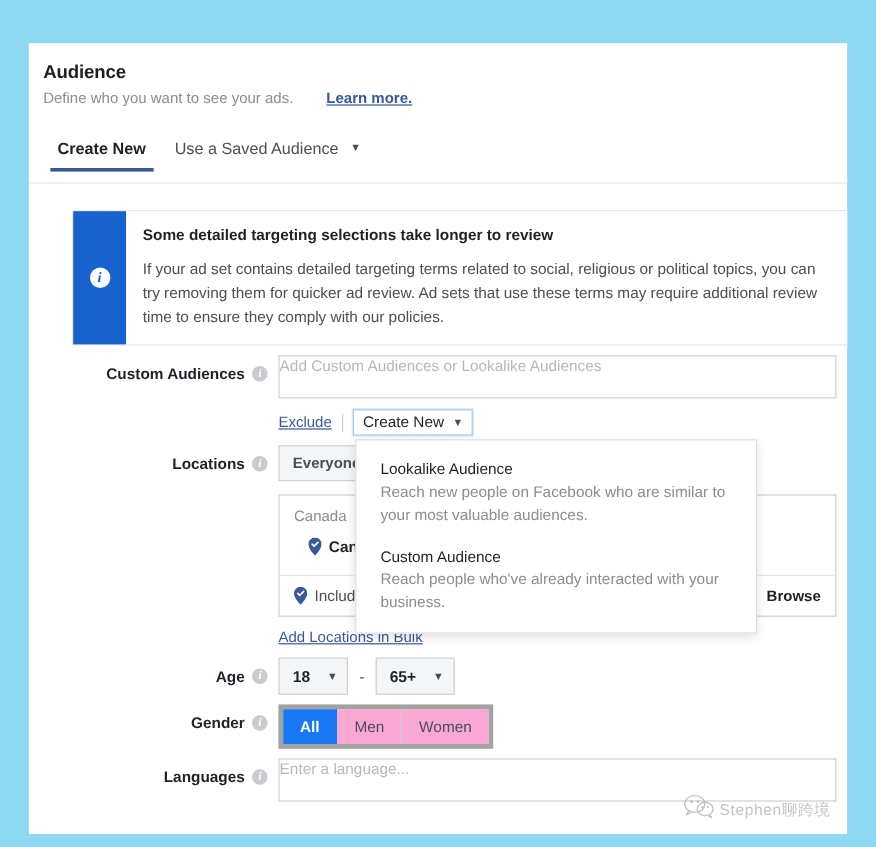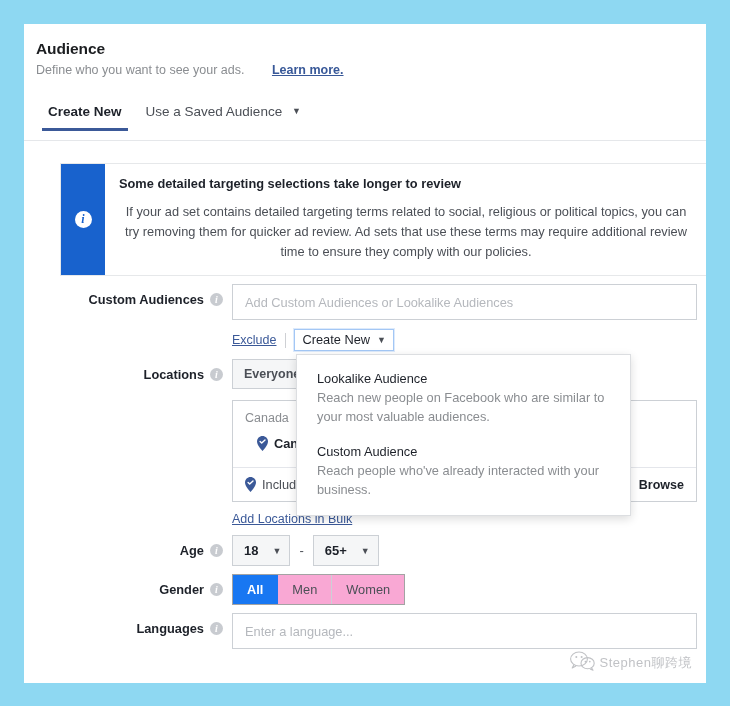--- a/index.html
+++ b/index.html
@@ -10,21 +10,21 @@
   }
   body {
     background: #8ed8f2;
     font-family: "Liberation Sans", sans-serif;
     -webkit-font-smoothing: antialiased;
   }
 
   
   #card {
     position: absolute;
-    left: 24px; top: 24px;
+    left: 24px; top: 36px;
     width: 682px; height: 659px;
     background: #ffffff;
     overflow: hidden;
   }
 
   
   .hdr { padding: 16px 0 0 12px; }
   .hdr-title {
     font-size: 15.5px; font-weight: bold; color: #1c1e21;
     letter-spacing: -0.1px;
@@ -86,21 +86,21 @@
     font-family: "Liberation Serif", serif;
     font-style: italic; font-weight: bold;
     font-size: 12px; line-height: 17px; text-align: center;
   }
   .banner-body { padding: 12px 14px 14px 14px; }
   .banner-title {
     font-size: 12.8px; font-weight: bold; color: #1d2129;
     margin-bottom: 11px;
   }
   .banner-text {
-    font-size: 12.8px; color: #4b4f56; line-height: 1.55; text-align: center;
+    font-size: 12.8px; color: #4b4f56; line-height: 1.55;
   }
 
   
   .row { display: flex; align-items: flex-start; margin-top: 8px; }
   .lbl {
     width: 190px; flex: 0 0 190px;
     text-align: right; padding-right: 9px;
     font-size: 12.8px; font-weight: bold; color: #1d2129;
     padding-top: 8px;
     display: flex; align-items: center; justify-content: flex-end;
@@ -113,22 +113,22 @@
     font-family: "Liberation Serif", serif; font-style: italic;
     font-weight: bold;
     flex: 0 0 13px;
   }
   .ctrl { flex: 1 1 auto; }
 
   .txtbox {
     width: 465px; height: 36px;
     border: 1px solid #ccd0d5;
     background: #fff;
-    display: flex; align-items: center;
-    padding: 0 12px;
+    display: flex; 
+    padding: 0 0;
     font-size: 12.8px; color: #b5b8bd;
   }
 
   
   .exrow {
     display: flex; align-items: center;
     margin-top: 9px; height: 22px;
   }
   .exclude-link {
     font-size: 12.5px; color: #3b5998;
@@ -201,21 +201,21 @@
     height: 31px; min-width: 56px;
     border: 1px solid #ccd0d5;
     background: #f5f6f7;
     padding: 0 8px 0 11px;
     font-size: 13px; font-weight: bold; color: #1d2129;
   }
   .sel .caret { margin-left: 14px; font-size: 9px; color: #4b4f56; }
   .dash { margin: 0 9px; color: #4b4f56; font-size: 13px; }
 
   
-  .seg { display: inline-flex; border: 1px solid #a3a3a3; justify-content: space-between; }
+  .seg { display: inline-flex; border: 4px solid #a3a3a3; justify-content: space-between; }
   .seg-item {
     height: 29px; display: flex; align-items: center; justify-content: center;
     padding: 0 14px;
     font-size: 12.8px; color: #4b4f56;
     background: #f9a8d4;
     border-right: 1px solid #ccd0d5;
   }
   .seg-item:last-child { border-right: none; }
   .seg-item.on {
     background: #1877f2; color: #fff; font-weight: bold;

